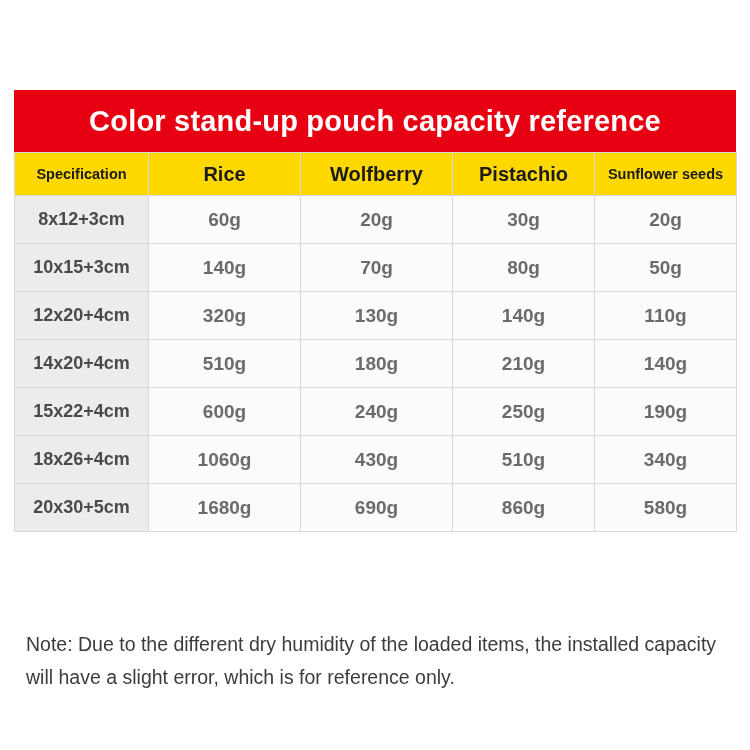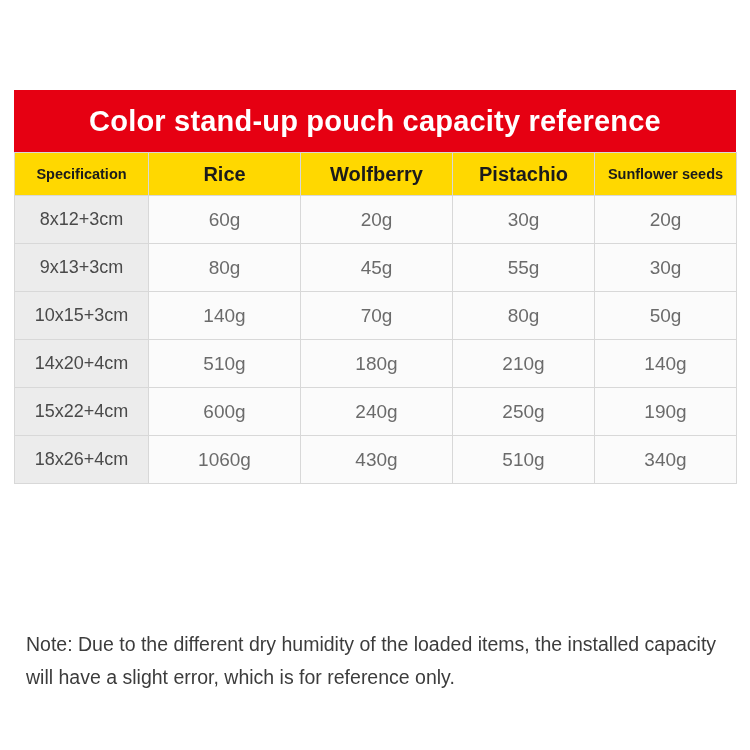--- a/index.html
+++ b/index.html
@@ -50,20 +50,21 @@
   table.cap col.c1 { width: 152px; }
   table.cap col.c2 { width: 152px; }
   table.cap col.c3 { width: 142px; }
   table.cap col.c4 { width: 142px; }
 
   table.cap th, table.cap td {
     border: 1px solid #d8d8d8;
     text-align: center;
     vertical-align: middle;
     color: #6b6b6b;
+    font-weight: bold;
   }
   table.cap thead th {
     background: #ffd800;
     color: #1b1b1b;
     height: 40px;
     font-weight: bold;
   }
   table.cap thead th.spec-head {
     font-size: 14.5px;
   }
@@ -123,32 +124,32 @@
       </thead>
       <tbody>
         <tr>
           <td class="spec-cell">8x12+3cm</td>
           <td class="val-cell">60g</td>
           <td class="val-cell">20g</td>
           <td class="val-cell">30g</td>
           <td class="val-cell">20g</td>
         </tr>
         <tr>
-          <td class="spec-cell">9x13+3cm</td>
-          <td class="val-cell">80g</td>
-          <td class="val-cell">45g</td>
-          <td class="val-cell">55g</td>
-          <td class="val-cell">30g</td>
-        </tr>
-        <tr>
           <td class="spec-cell">10x15+3cm</td>
           <td class="val-cell">140g</td>
           <td class="val-cell">70g</td>
           <td class="val-cell">80g</td>
           <td class="val-cell">50g</td>
+        </tr>
+        <tr>
+          <td class="spec-cell">12x20+4cm</td>
+          <td class="val-cell">320g</td>
+          <td class="val-cell">130g</td>
+          <td class="val-cell">140g</td>
+          <td class="val-cell">110g</td>
         </tr>
         <tr>
           <td class="spec-cell">14x20+4cm</td>
           <td class="val-cell">510g</td>
           <td class="val-cell">180g</td>
           <td class="val-cell">210g</td>
           <td class="val-cell">140g</td>
         </tr>
         <tr>
           <td class="spec-cell">15x22+4cm</td>
@@ -157,19 +158,26 @@
           <td class="val-cell">250g</td>
           <td class="val-cell">190g</td>
         </tr>
         <tr>
           <td class="spec-cell">18x26+4cm</td>
           <td class="val-cell">1060g</td>
           <td class="val-cell">430g</td>
           <td class="val-cell">510g</td>
           <td class="val-cell">340g</td>
         </tr>
+        <tr>
+          <td class="spec-cell">20x30+5cm</td>
+          <td class="val-cell">1680g</td>
+          <td class="val-cell">690g</td>
+          <td class="val-cell">860g</td>
+          <td class="val-cell">580g</td>
+        </tr>
       </tbody>
     </table>
   </div>
 
   <div class="note">Note: Due to the different dry humidity of the loaded items, the installed capacity will have a slight error, which is for reference only.</div>
 
 </div>
 
 </body></html>

